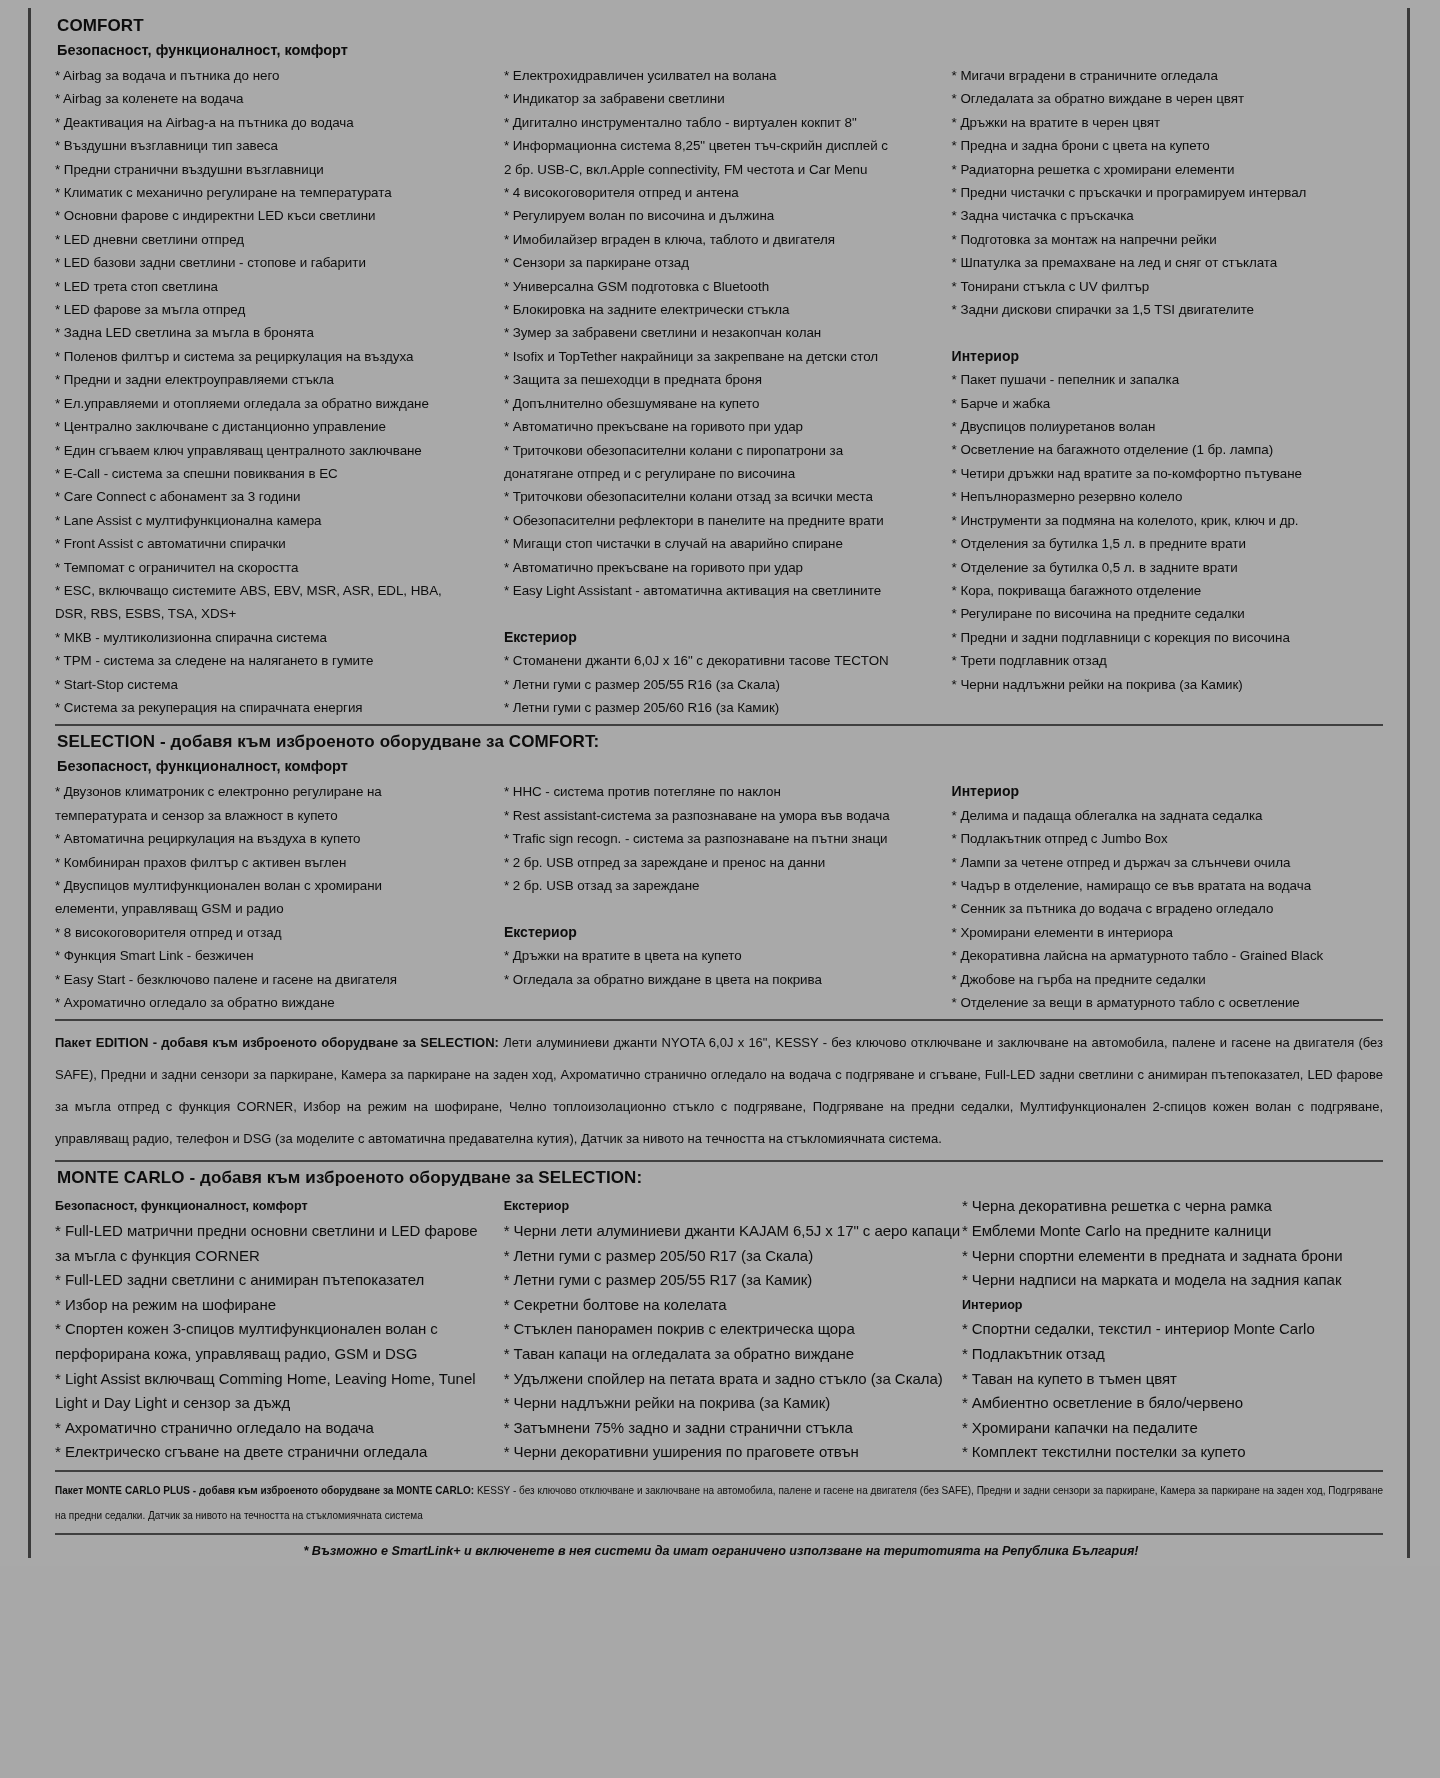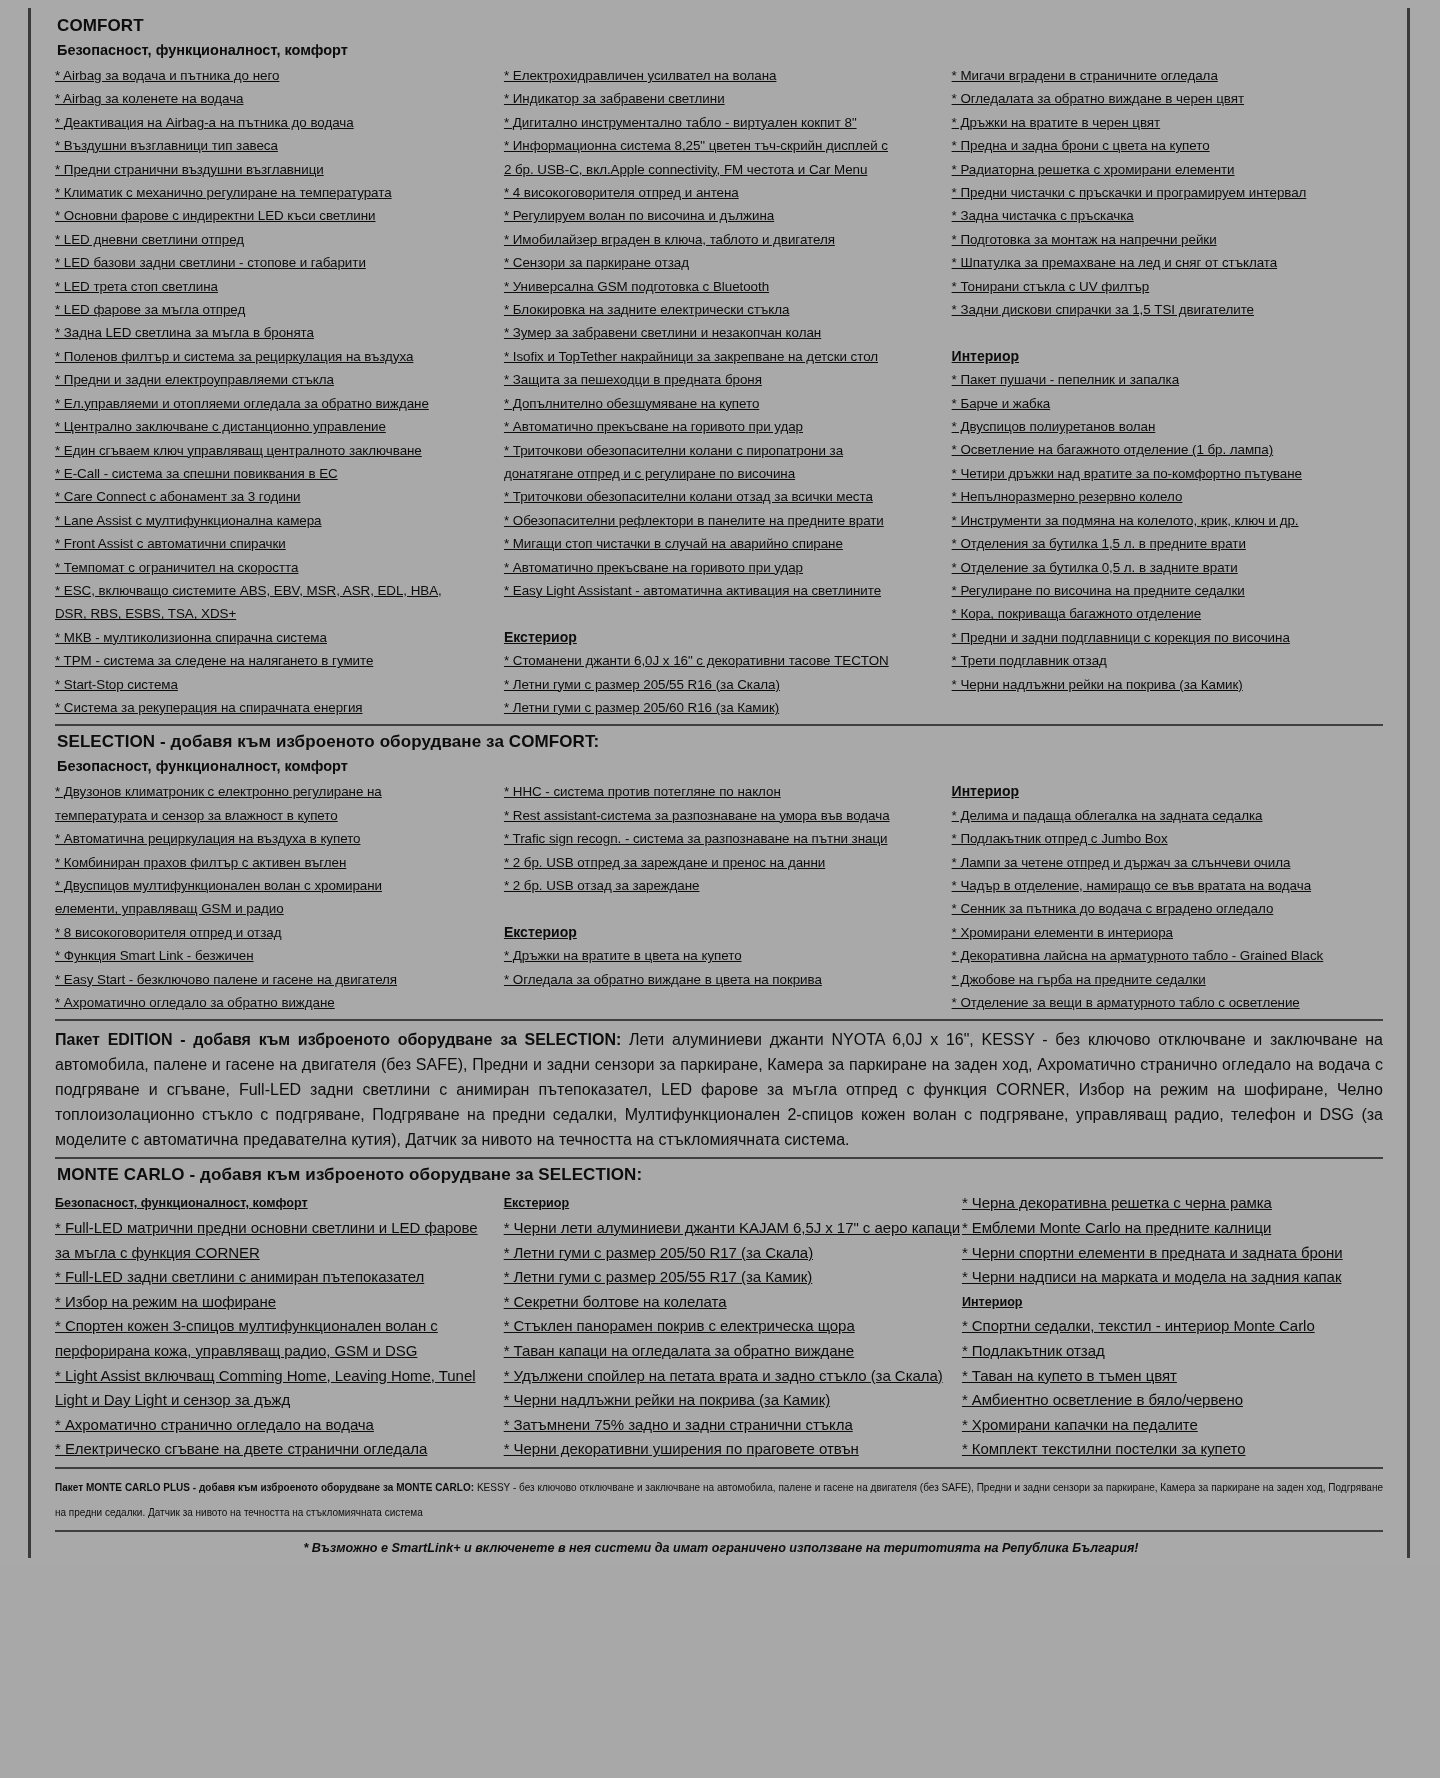--- a/index.html
+++ b/index.html
@@ -44,21 +44,20 @@
   }
   .sub-head {
     font-size: 14.5px;
     font-weight: bold;
     margin: 0 0 6px 2px;
   }
   .cols {
     display: flex;
     width: 100%;
     gap: 16px;
-    text-decoration: underline;
   }
   .col { box-sizing: border-box; }
   .col.c1 { width: 33.4%; padding-right: 10px; }
   .col.c2 { width: 33.3%; padding-right: 10px; }
   .col.c3 { width: 33.3%; }
 
   .item {
     font-size: 13.4px;
     line-height: 23.4px;
     white-space: nowrap;
@@ -70,22 +69,22 @@
     line-height: 23.4px;
     margin-top: 0;
   }
   .spacer { height: 23.4px; }
 
   
   .dense .item { font-size: 15px; line-height: 24.6px; }
   .dense .colhead { font-size: 12.6px; line-height: 24.6px; }
 
   .para {
-    font-size: 16px;
-    line-height: 25px;
+    font-size: 13px;
+    line-height: 32px;
     text-align: justify;
     margin: 3px 0 2px 0;
   }
   .para b { font-weight: bold; }
   .para.small { font-size: 10px; line-height: 25px; }
 
   .footnote {
     font-size: 12.6px;
     font-style: italic;
     font-weight: bold;
@@ -180,22 +179,22 @@
           <div class="colhead">Интериор</div>
           <div class="item">* Пакет пушачи - пепелник и запалка</div>
           <div class="item">* Барче и жабка</div>
           <div class="item">* Двуспицов полиуретанов волан</div>
           <div class="item">* Осветление на багажното отделение (1 бр. лампа)</div>
           <div class="item">* Четири дръжки над вратите за по-комфортно пътуване</div>
           <div class="item">* Непълноразмерно резервно колело</div>
           <div class="item">* Инструменти за подмяна на колелото, крик, ключ и др.</div>
           <div class="item">* Отделения за бутилка 1,5 л. в предните врати</div>
           <div class="item">* Отделение за бутилка 0,5 л. в  задните врати</div>
+          <div class="item">* Кора, покриваща багажното отделение</div>
           <div class="item">* Регулиране по височина на предните седалки</div>
-          <div class="item">* Кора, покриваща багажното отделение</div>
           <div class="item">* Предни и задни подглавници с корекция по височина</div>
           <div class="item">* Трети подглавник отзад</div>
           <div class="item">* Черни надлъжни рейки на покрива (за Камик)</div>
         </div>
       </div>
     </div>
 
     <div class="rule"></div>
 
     <div>

